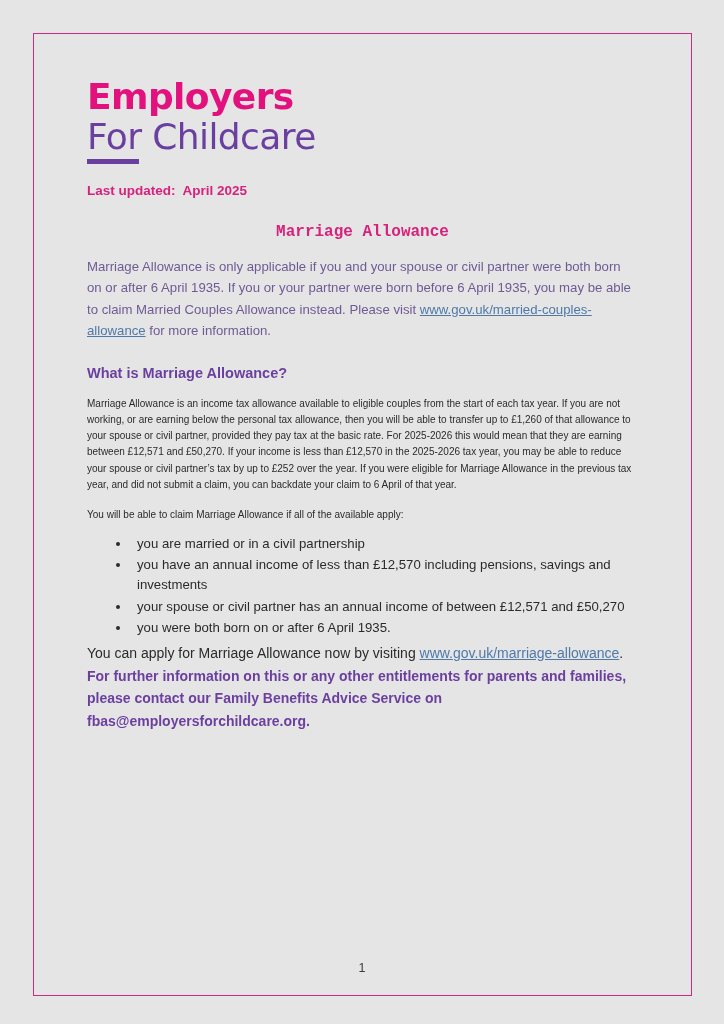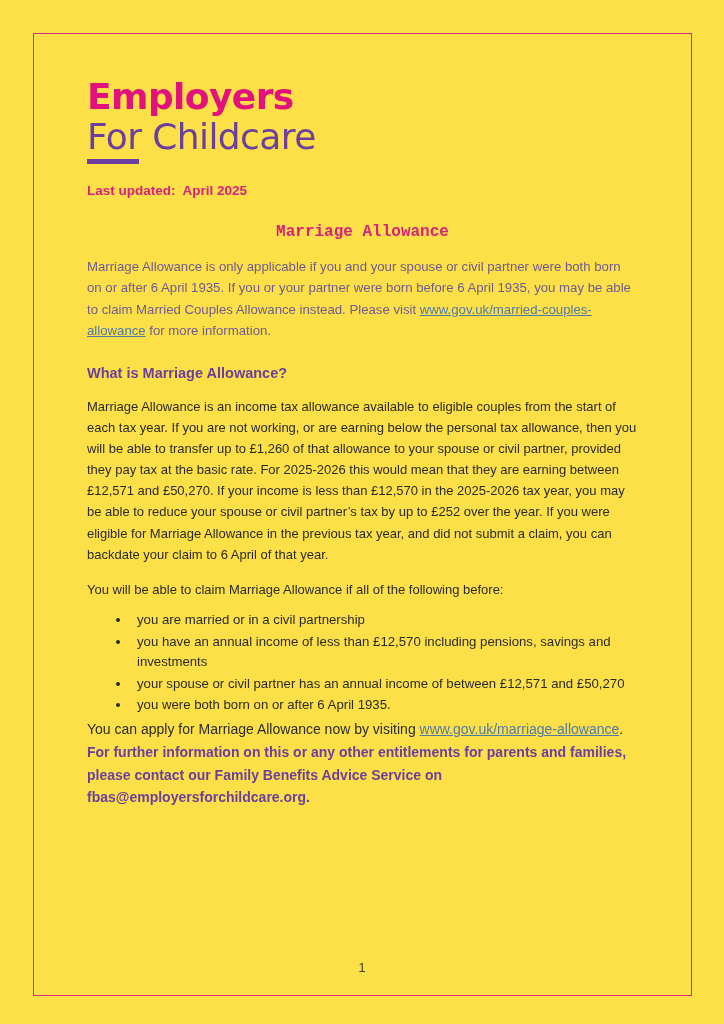--- a/index.html
+++ b/index.html
@@ -10,21 +10,21 @@
   body {
     width: 724px;
     height: 1024px;
     font-family: "Liberation Sans", sans-serif;
     overflow: hidden;
   }
   .page {
     position: relative;
     width: 724px;
     height: 1024px;
-    background: #fde047;
+    background: #e5e5e5;
     box-sizing: border-box;
   }
   .page-border {
     position: absolute;
     left: 33px;
     top: 33px;
     width: 659px;
     height: 963px;
     border: 1.5px solid #cc2a86;
     box-sizing: border-box;
@@ -97,21 +97,21 @@
     text-align: left;
   }
   .section-heading {
     margin-top: 23px;
     font-size: 14.5px;
     font-weight: bold;
     color: #6b3fa0;
   }
   .body-text {
     margin-top: 15px;
-    font-size: 13px;
+    font-size: 10px;
     line-height: 1.63;
     color: #2b2b2b;
   }
   .body-text.tight {
     margin-top: 14px;
   }
   ul.bullets {
     margin: 10px 0 0 0;
     padding-left: 44px;
     font-size: 13.2px;
@@ -163,21 +163,21 @@
 
     <div class="last-updated">Last updated:  April 2025</div>
 
     <div class="doc-title">Marriage Allowance</div>
 
     <div class="intro"><span>Marriage Allowance is only applicable if you and your spouse or civil partner were both born on or after 6 April 1935. If you or your partner were born before 6 April 1935, you may be able to claim Married Couples Allowance instead. Please visit </span><a class="doclink" href="#">www.gov.uk/married-couples-allowance</a><span> for more information.</span></div>
 
     <div class="section-heading">What is Marriage Allowance?</div>
     <div class="body-text">Marriage Allowance is an income tax allowance available to eligible couples from the start of each tax year. If you are not working, or are earning below the personal tax allowance, then you will be able to transfer up to £1,260 of that allowance to your spouse or civil partner, provided they pay tax at the basic rate. For 2025-2026 this would mean that they are earning between £12,571 and £50,270. If your income is less than £12,570 in the 2025-2026 tax year, you may be able to reduce your spouse or civil partner’s tax by up to £252 over the year. If you were eligible for Marriage Allowance in the previous tax year, and did not submit a claim, you can backdate your claim to 6 April of that year.</div>
 
-    <div class="body-text tight">You will be able to claim Marriage Allowance if all of the following before:</div>
+    <div class="body-text tight">You will be able to claim Marriage Allowance if all of the available apply:</div>
 
     <ul class="bullets">
       <li>you are married or in a civil partnership</li>
       <li>you have an annual income of less than £12,570 including pensions, savings and investments</li>
       <li>your spouse or civil partner has an annual income of between £12,571 and £50,270</li>
       <li>you were both born on or after 6 April 1935.</li>
     </ul>
 
     <div class="closing"><span>You can apply for Marriage Allowance now by visiting </span><a class="doclink" href="#">www.gov.uk/marriage-allowance</a><span>.</span><br><span class="closing-bold">For further information on this or any other entitlements for parents and families, please contact our Family Benefits Advice Service on fbas@employersforchildcare.org.</span></div>
 

